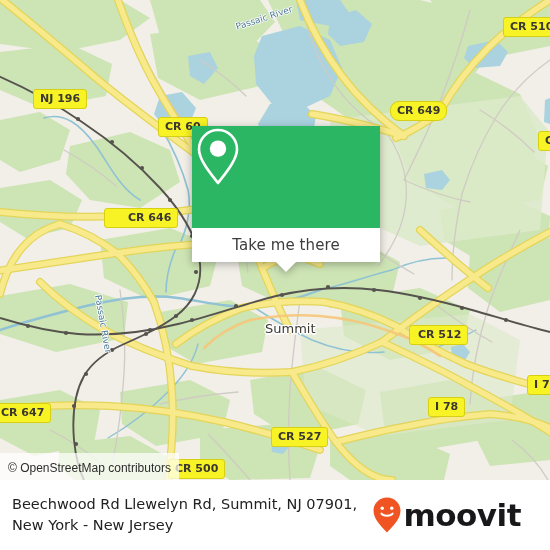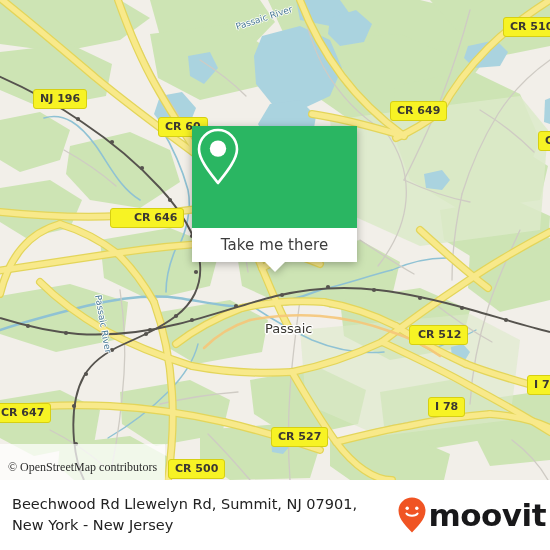--- a/index.html
+++ b/index.html
@@ -49,32 +49,32 @@
     line-height:1;
     padding:3px 6px 4px 6px;
     white-space:nowrap;
     box-sizing:border-box;
   }
 
   
   #attrib{
     position:absolute;left:0;bottom:0;
     background:rgba(255,255,255,0.72);
-    padding:16px 8px 5px 8px;
-    font-family:Liberation Serif, serif;
+    padding:8px 8px 5px 8px;
+    font-family:Liberation Sans, sans-serif;
     font-size:12px;
     color:#2c2c2c;
     z-index:40;
   }
 
   
   #callout{
     position:absolute;
     left:192px;top:126px;
-    width:165px;
+    width:188px;
     z-index:50;
     filter:drop-shadow(0 2px 4px rgba(0,0,0,0.30));
   }
   #callout .card-top{
     height:102px;
     background:#2ab662;
     display:flex;align-items:center;justify-content:center;
   }
   #callout .card-bottom{
     background:#ffffff;
@@ -96,21 +96,21 @@
     border-right:11px solid transparent;
     border-top:11px solid #ffffff;
   }
 
   
   #footer{
     position:absolute;left:0;top:480px;width:550px;height:70px;
     background:#ffffff;
     display:flex;align-items:center;
     box-sizing:border-box;
-    padding:0 4px 0 12px;
+    padding:0 29px 0 12px;
   }
   #footer-title{
     flex:1 1 auto;
     font-family:"DejaVu Sans", sans-serif;
     font-size:14.5px;
     line-height:21px;
     color:#222222;
     padding-right:8px;
   }
   #brand{
@@ -346,30 +346,30 @@
           <circle cx="374" cy="290" r="2.1"></circle>
             <circle cx="420" cy="298" r="2.1"></circle>
           <circle cx="462" cy="308" r="2.1"></circle>
             <circle cx="506" cy="320" r="2.1"></circle>
         </g>
 
       </g>
     </svg>
 
     <div id="map-labels">
-        <div class="maplabel city-label" style="left: 265px; top: 321px;">Passaic</div>
+        <div class="maplabel city-label" style="left: 265px; top: 321px;">Summit</div>
         <div class="maplabel water-label" style="left: 236px; top: 22px; transform: rotate(-18deg); transform-origin: left center;">Passaic River</div>
         <div class="maplabel water-label" style="left: 98px; top: 290px; transform: rotate(80deg); transform-origin: left center;">Passaic River</div>
       </div>
 
     <div id="map-shields">
         <div class="shield" style="left: 33px; top: 89px;">NJ 196</div>
         <div class="shield" style="left: 158px; top: 117px;">CR 60</div>
-        <div class="shield" style="left: 110px; top: 208px; padding-left: 23px;">CR 646</div>
-        <div class="shield" style="left: 390px; top: 101px;">CR 649</div>
+        <div class="shield" style="left: 104px; top: 208px; padding-left: 23px;">CR 646</div>
+        <div class="shield" style="left: 390px; top: 101px; border-radius: 9px;">CR 649</div>
         <div class="shield" style="left: 503px; top: 17px;">CR 510</div>
         <div class="shield" style="left: 538px; top: 131px;">C</div>
         <div class="shield" style="left: 409px; top: 325px; padding-left: 8px;">CR 512</div>
         <div class="shield" style="left: 428px; top: 397px;">I 78</div>
         <div class="shield" style="left: 527px; top: 375px;">I 78</div>
         <div class="shield" style="left: 271px; top: 427px;">CR 527</div>
         <div class="shield" style="left: -6px; top: 403px;">CR 647</div>
         <div class="shield" style="left: 168px; top: 459px;">CR 500</div>
       </div>
 

